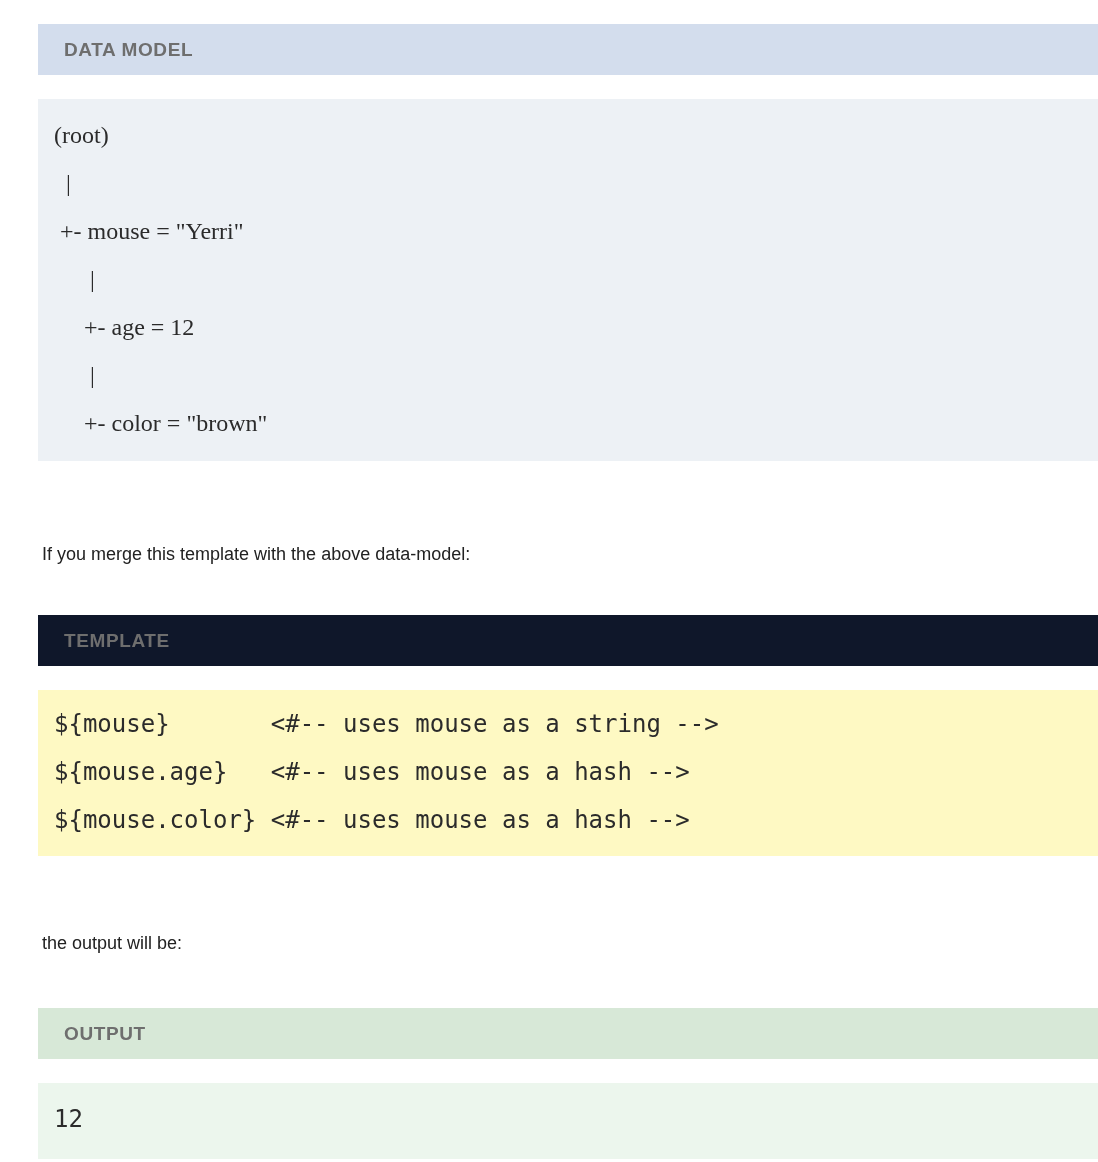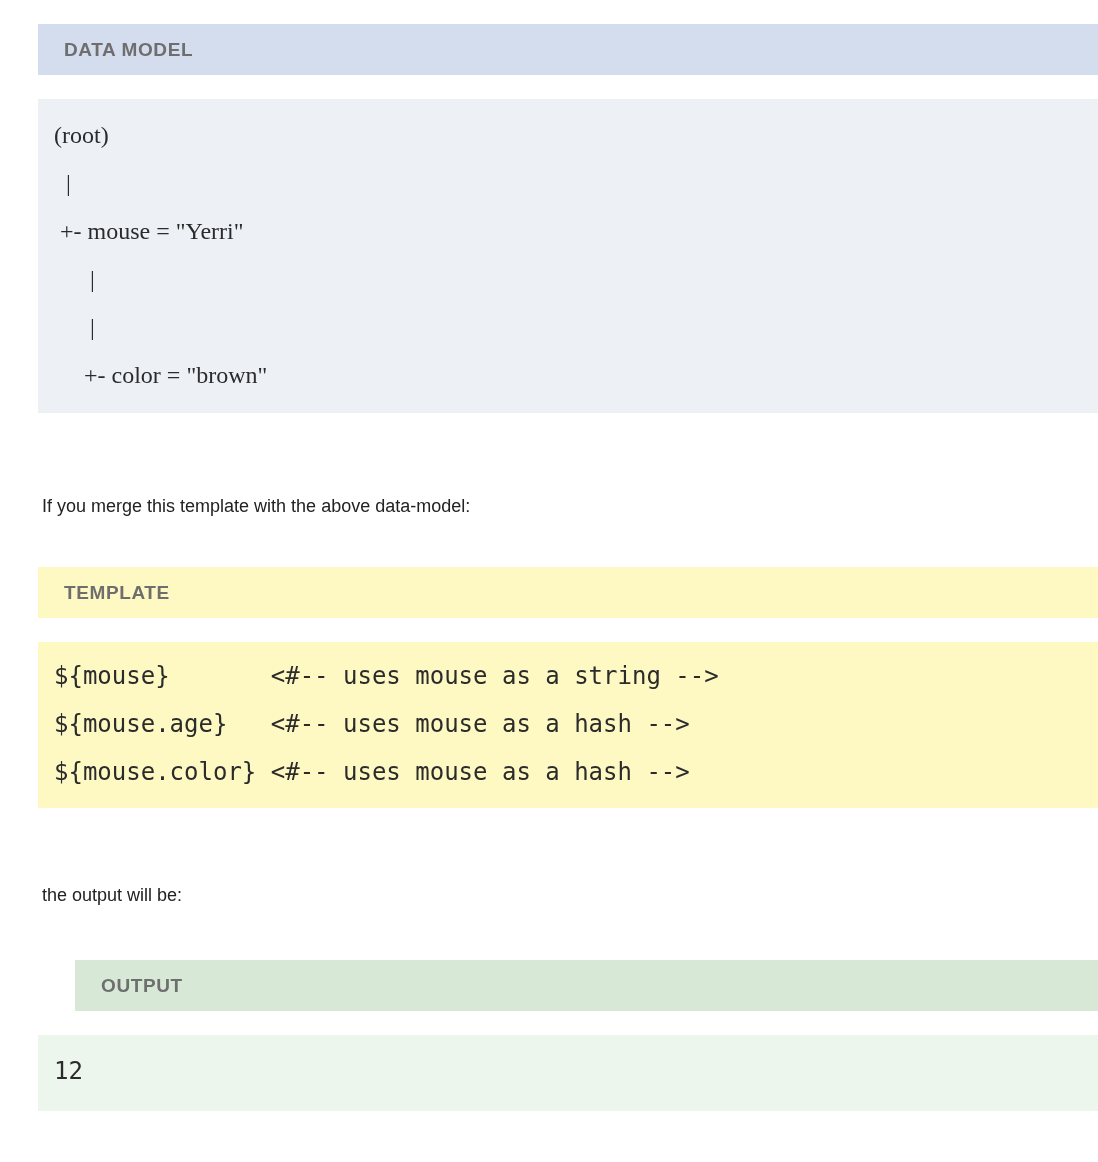--- a/index.html
+++ b/index.html
@@ -81,38 +81,38 @@
 
   .code-line { display: block; }
 </style>
 </head>
 <body style="background: rgb(255, 255, 255);">
 
 <div class="page">
 
   <section class="panel panel-datamodel">
     <div class="panel-header" style="background: rgb(211, 221, 237);">DATA MODEL</div>
-    <pre class="panel-body" style="background: rgb(237, 241, 245);"><span class="code-line">(root)</span><span class="code-line">  |</span><span class="code-line"> +- mouse = "Yerri"</span><span class="code-line">      |</span><span class="code-line">      |</span><span class="code-line">     +- color = "brown"</span></pre>
+    <pre class="panel-body" style="background: rgb(237, 241, 245);"><span class="code-line">(root)</span><span class="code-line">  |</span><span class="code-line"> +- mouse = "Yerri"</span><span class="code-line">      |</span><span class="code-line">     +- age = 12</span><span class="code-line">      |</span><span class="code-line">     +- color = "brown"</span></pre>
   </section>
 
   <div class="gap-before-prose-1"></div>
 
   <p class="prose">If you merge this template with the above data-model:</p>
 
   <div class="gap-after-prose-1"></div>
 
   <section class="panel panel-template">
-    <div class="panel-header" style="background: #fef9c3;">TEMPLATE</div>
+    <div class="panel-header" style="background: #0f172a;">TEMPLATE</div>
     <pre class="panel-body" style="background: #fef9c3;"><span class="code-line">${mouse}       &lt;#-- uses mouse as a string --&gt;</span><span class="code-line">${mouse.age}   &lt;#-- uses mouse as a hash --&gt;</span><span class="code-line">${mouse.color} &lt;#-- uses mouse as a hash --&gt;</span></pre>
   </section>
 
   <div class="gap-before-prose-2"></div>
 
   <p class="prose">the output will be:</p>
 
   <div class="gap-after-prose-2"></div>
 
   <section class="panel panel-output">
-    <div class="panel-header" style="background: rgb(215, 232, 215); margin-left: 37px;">OUTPUT</div>
+    <div class="panel-header" style="background: rgb(215, 232, 215);">OUTPUT</div>
     <pre class="panel-body" style="background: rgb(236, 246, 237);"><span class="code-line">12</span></pre>
   </section>
 
 </div>
 
 </body></html>

